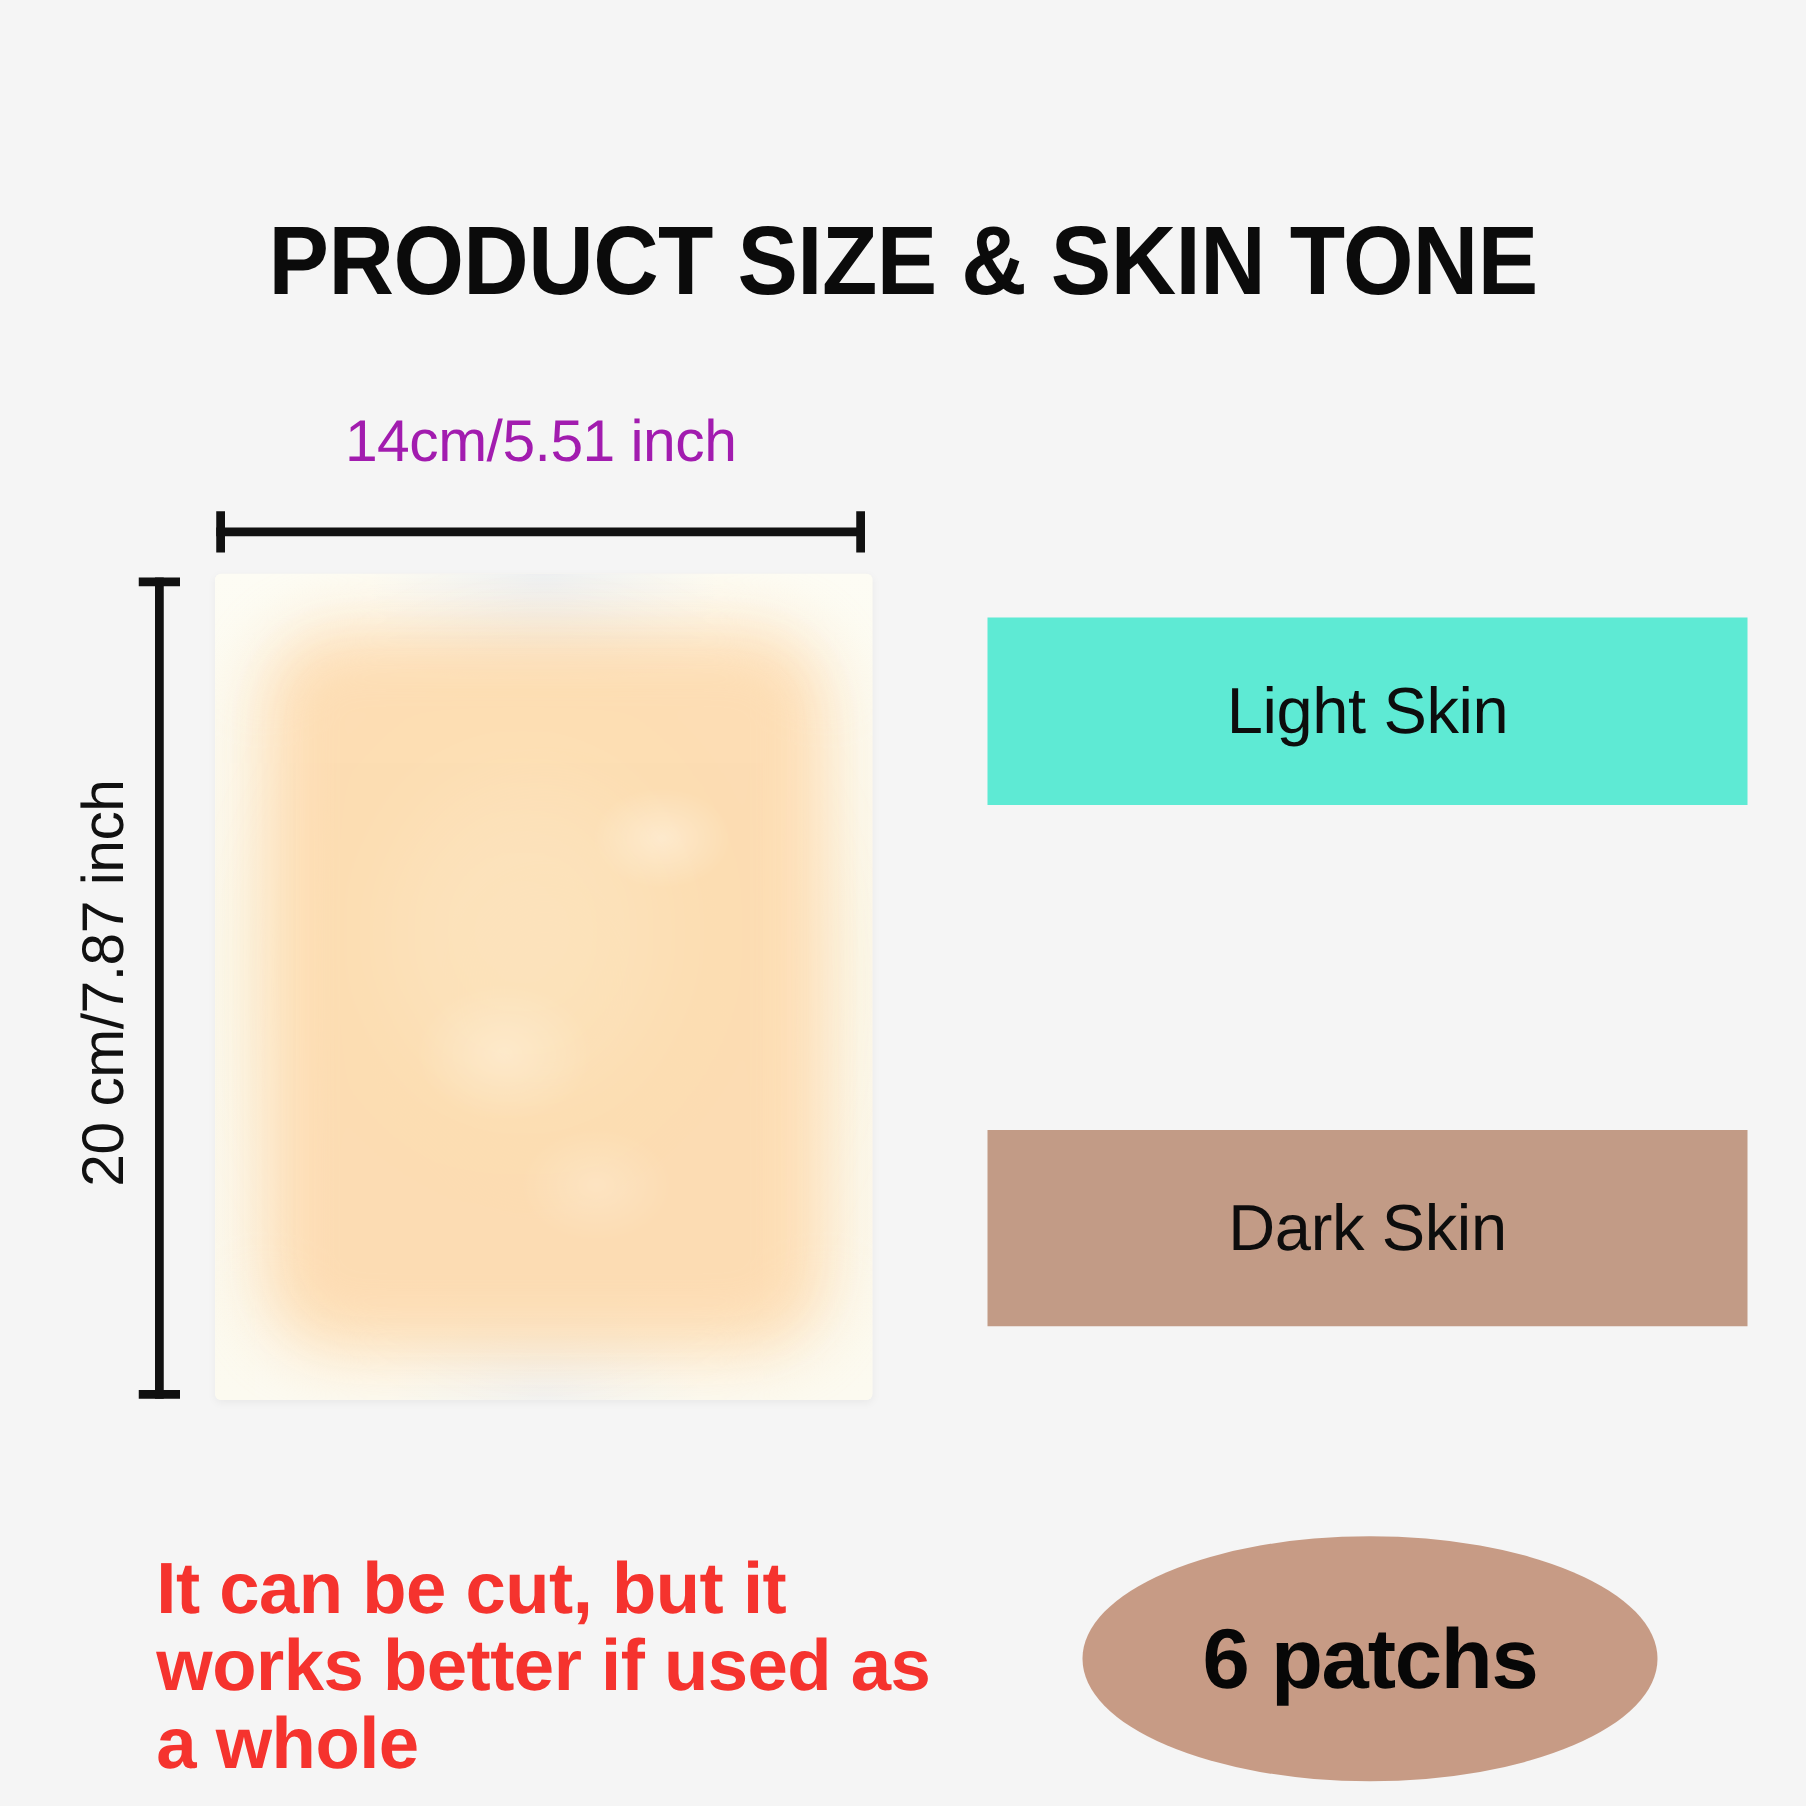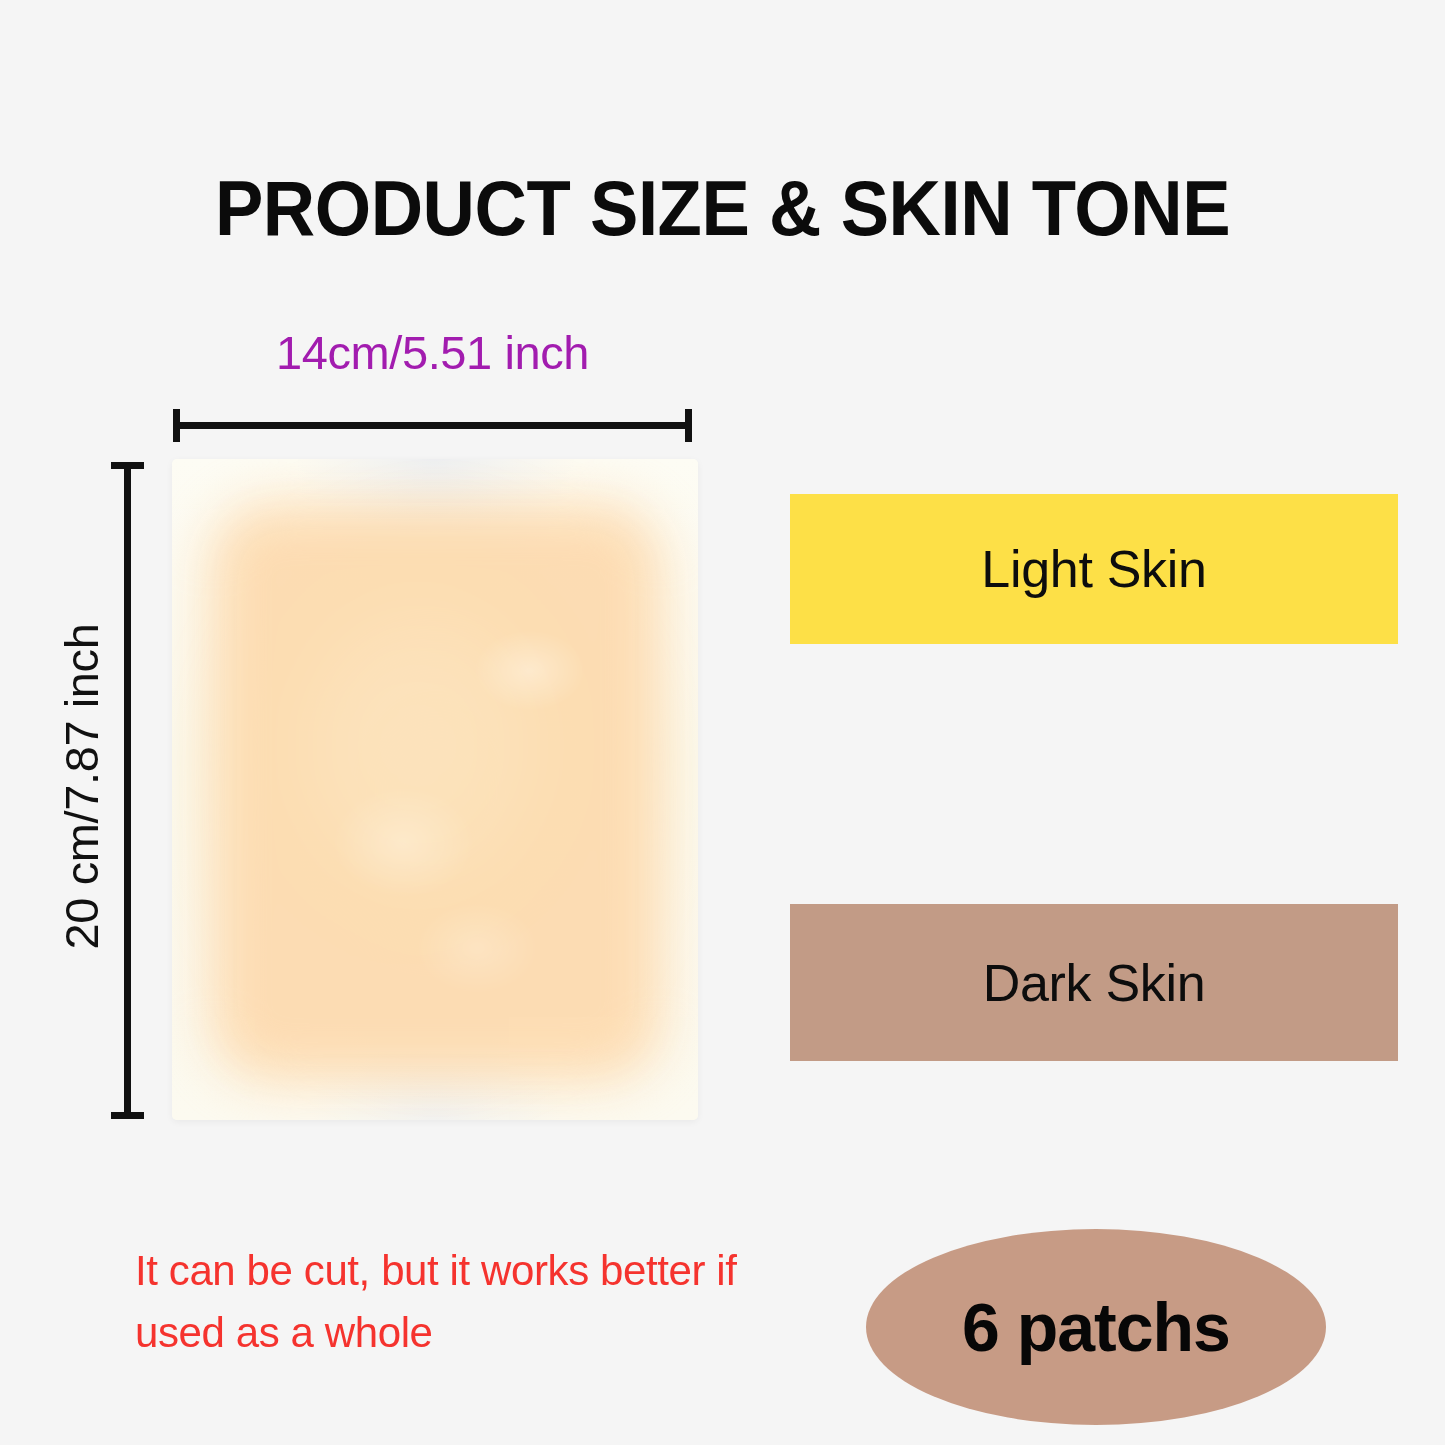--- a/index.html
+++ b/index.html
@@ -190,25 +190,25 @@
     letter-spacing: -0.3px;
     white-space: nowrap;
   }
   #swatch-0 { top: 472px;  height: 150px; }
   #swatch-1 { top: 678px;  height: 152px; }
   #swatch-2 { top: 882px;  height: 157px; }
 
   
   .cut-note {
     position: absolute;
-    left: 135px;
+    left: 125px;
     top: 1218px;
     width: 660px;
-    font-size: 42px;
-    font-weight: 400;
+    font-size: 58px;
+    font-weight: 700;
     line-height: 62px;
     letter-spacing: -0.4px;
     color: #f5332e;
   }
 
   
   .qty-badge {
     position: absolute;
     left: 866px;
     top: 1207px;
@@ -242,21 +242,21 @@
 
   <div class="dim-line-v" style="background: rgb(17, 17, 17);"></div>
 
   <div class="product-card">
     <div class="sheet-tint"></div>
     <div class="patch-halo"></div>
     <div class="patch"></div>
     <div class="patch-texture"></div>
   </div>
 
-  <div class="swatch" id="swatch-0" style="background-color: #fde047;">
+  <div class="swatch" id="swatch-0" style="background-color: #5eead4;">
     <span class="swatch-label">Light Skin</span>
   </div>
 
 
   <div class="swatch" id="swatch-2" style="background-color: rgb(194, 155, 134);">
     <span class="swatch-label">Dark Skin</span>
   </div>
 
   <div class="cut-note" style="color: rgb(245, 51, 46);">It can be cut, but it works better if used as a whole</div>
 

